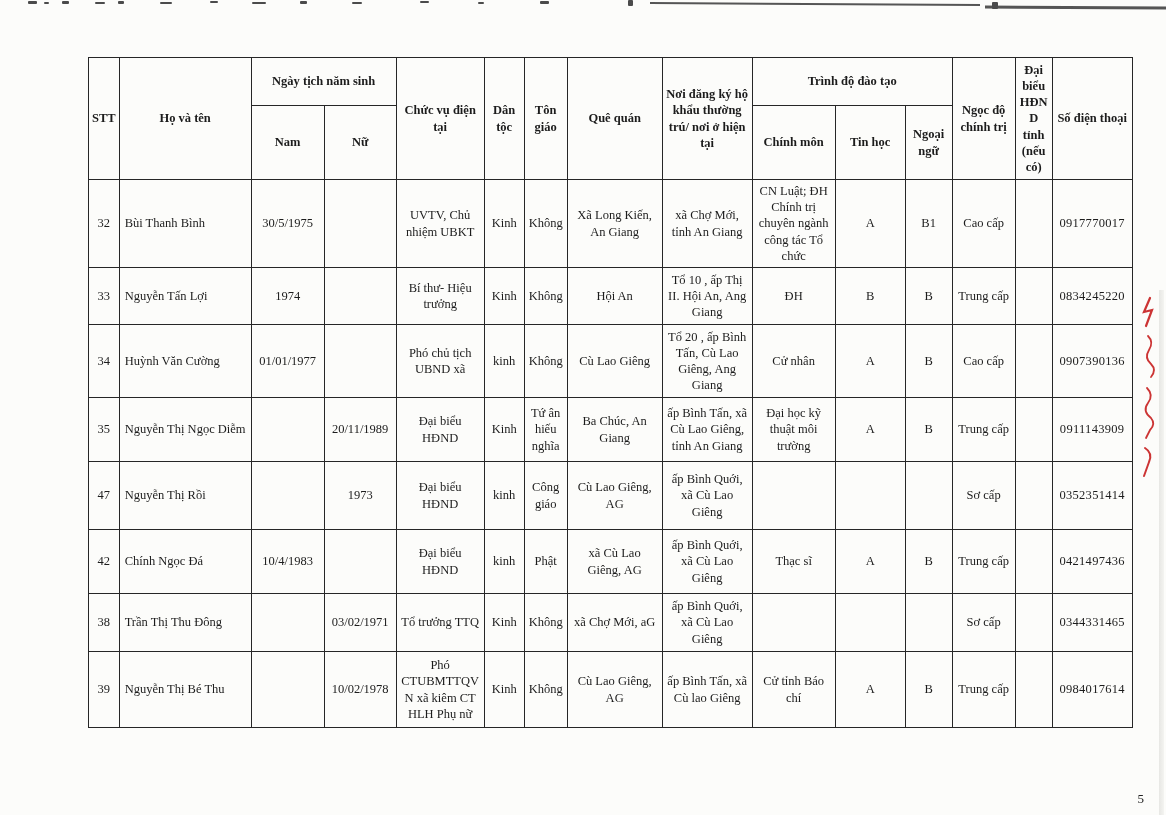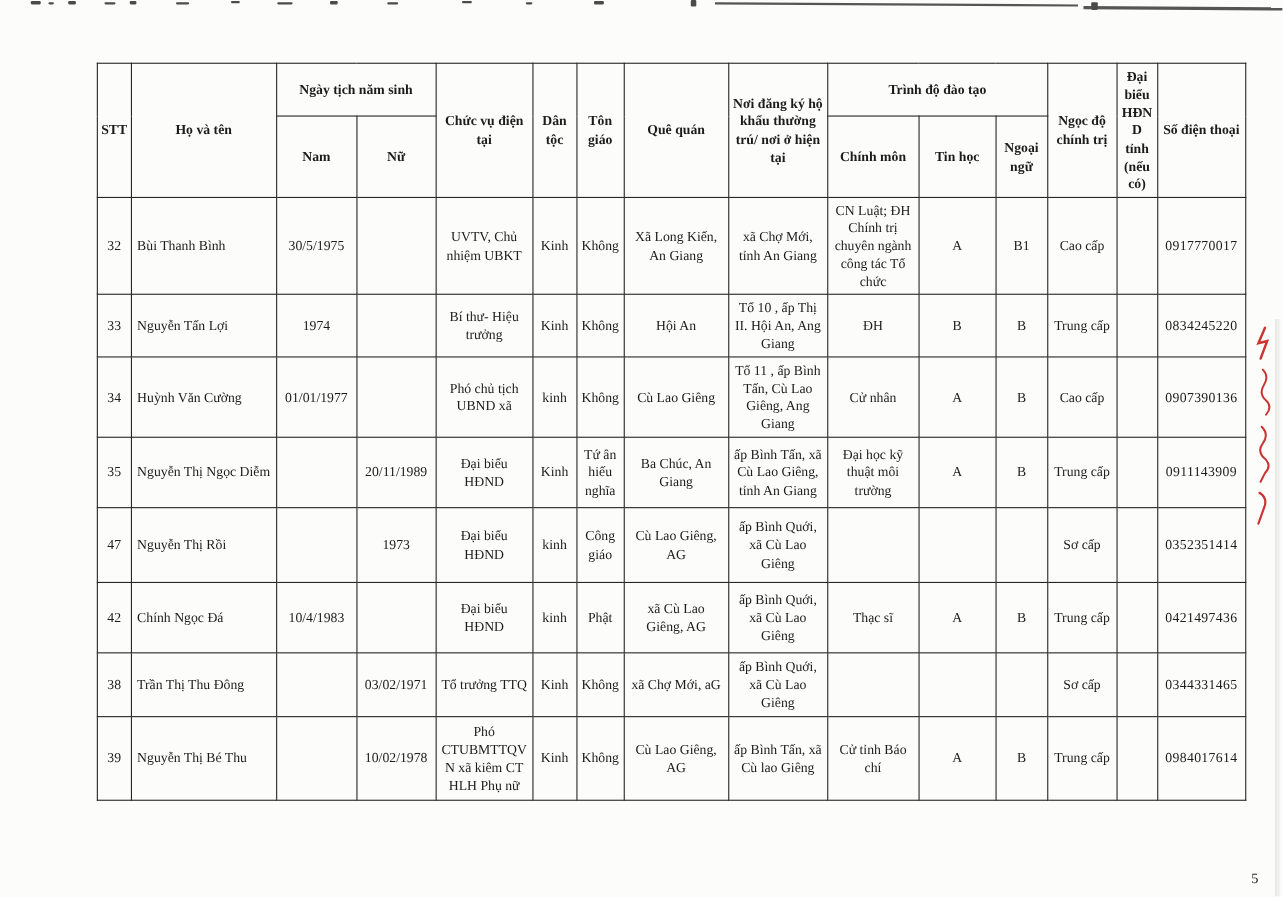--- a/index.html
+++ b/index.html
@@ -144,21 +144,21 @@
     </tr>
     <tr style="height:73px;">
       <td>34</td>
       <td class="name-cell">Huỳnh Văn Cường</td>
       <td>01/01/1977</td>
       <td></td>
       <td>Phó chủ tịch UBND xã</td>
       <td>kinh</td>
       <td>Không</td>
       <td>Cù Lao Giêng</td>
-      <td>Tổ 11 , ấp Bình Tấn, Cù Lao Giêng, Ang Giang</td>
+      <td>Tổ 20 , ấp Bình Tấn, Cù Lao Giêng, Ang Giang</td>
       <td>Cử nhân</td>
       <td>A</td>
       <td>B</td>
       <td>Cao cấp</td>
       <td></td>
       <td class="phone-cell">0907390136</td>
     </tr>
     <tr style="height:64px;">
       <td>35</td>
       <td class="name-cell">Nguyễn Thị Ngọc Diễm</td>

